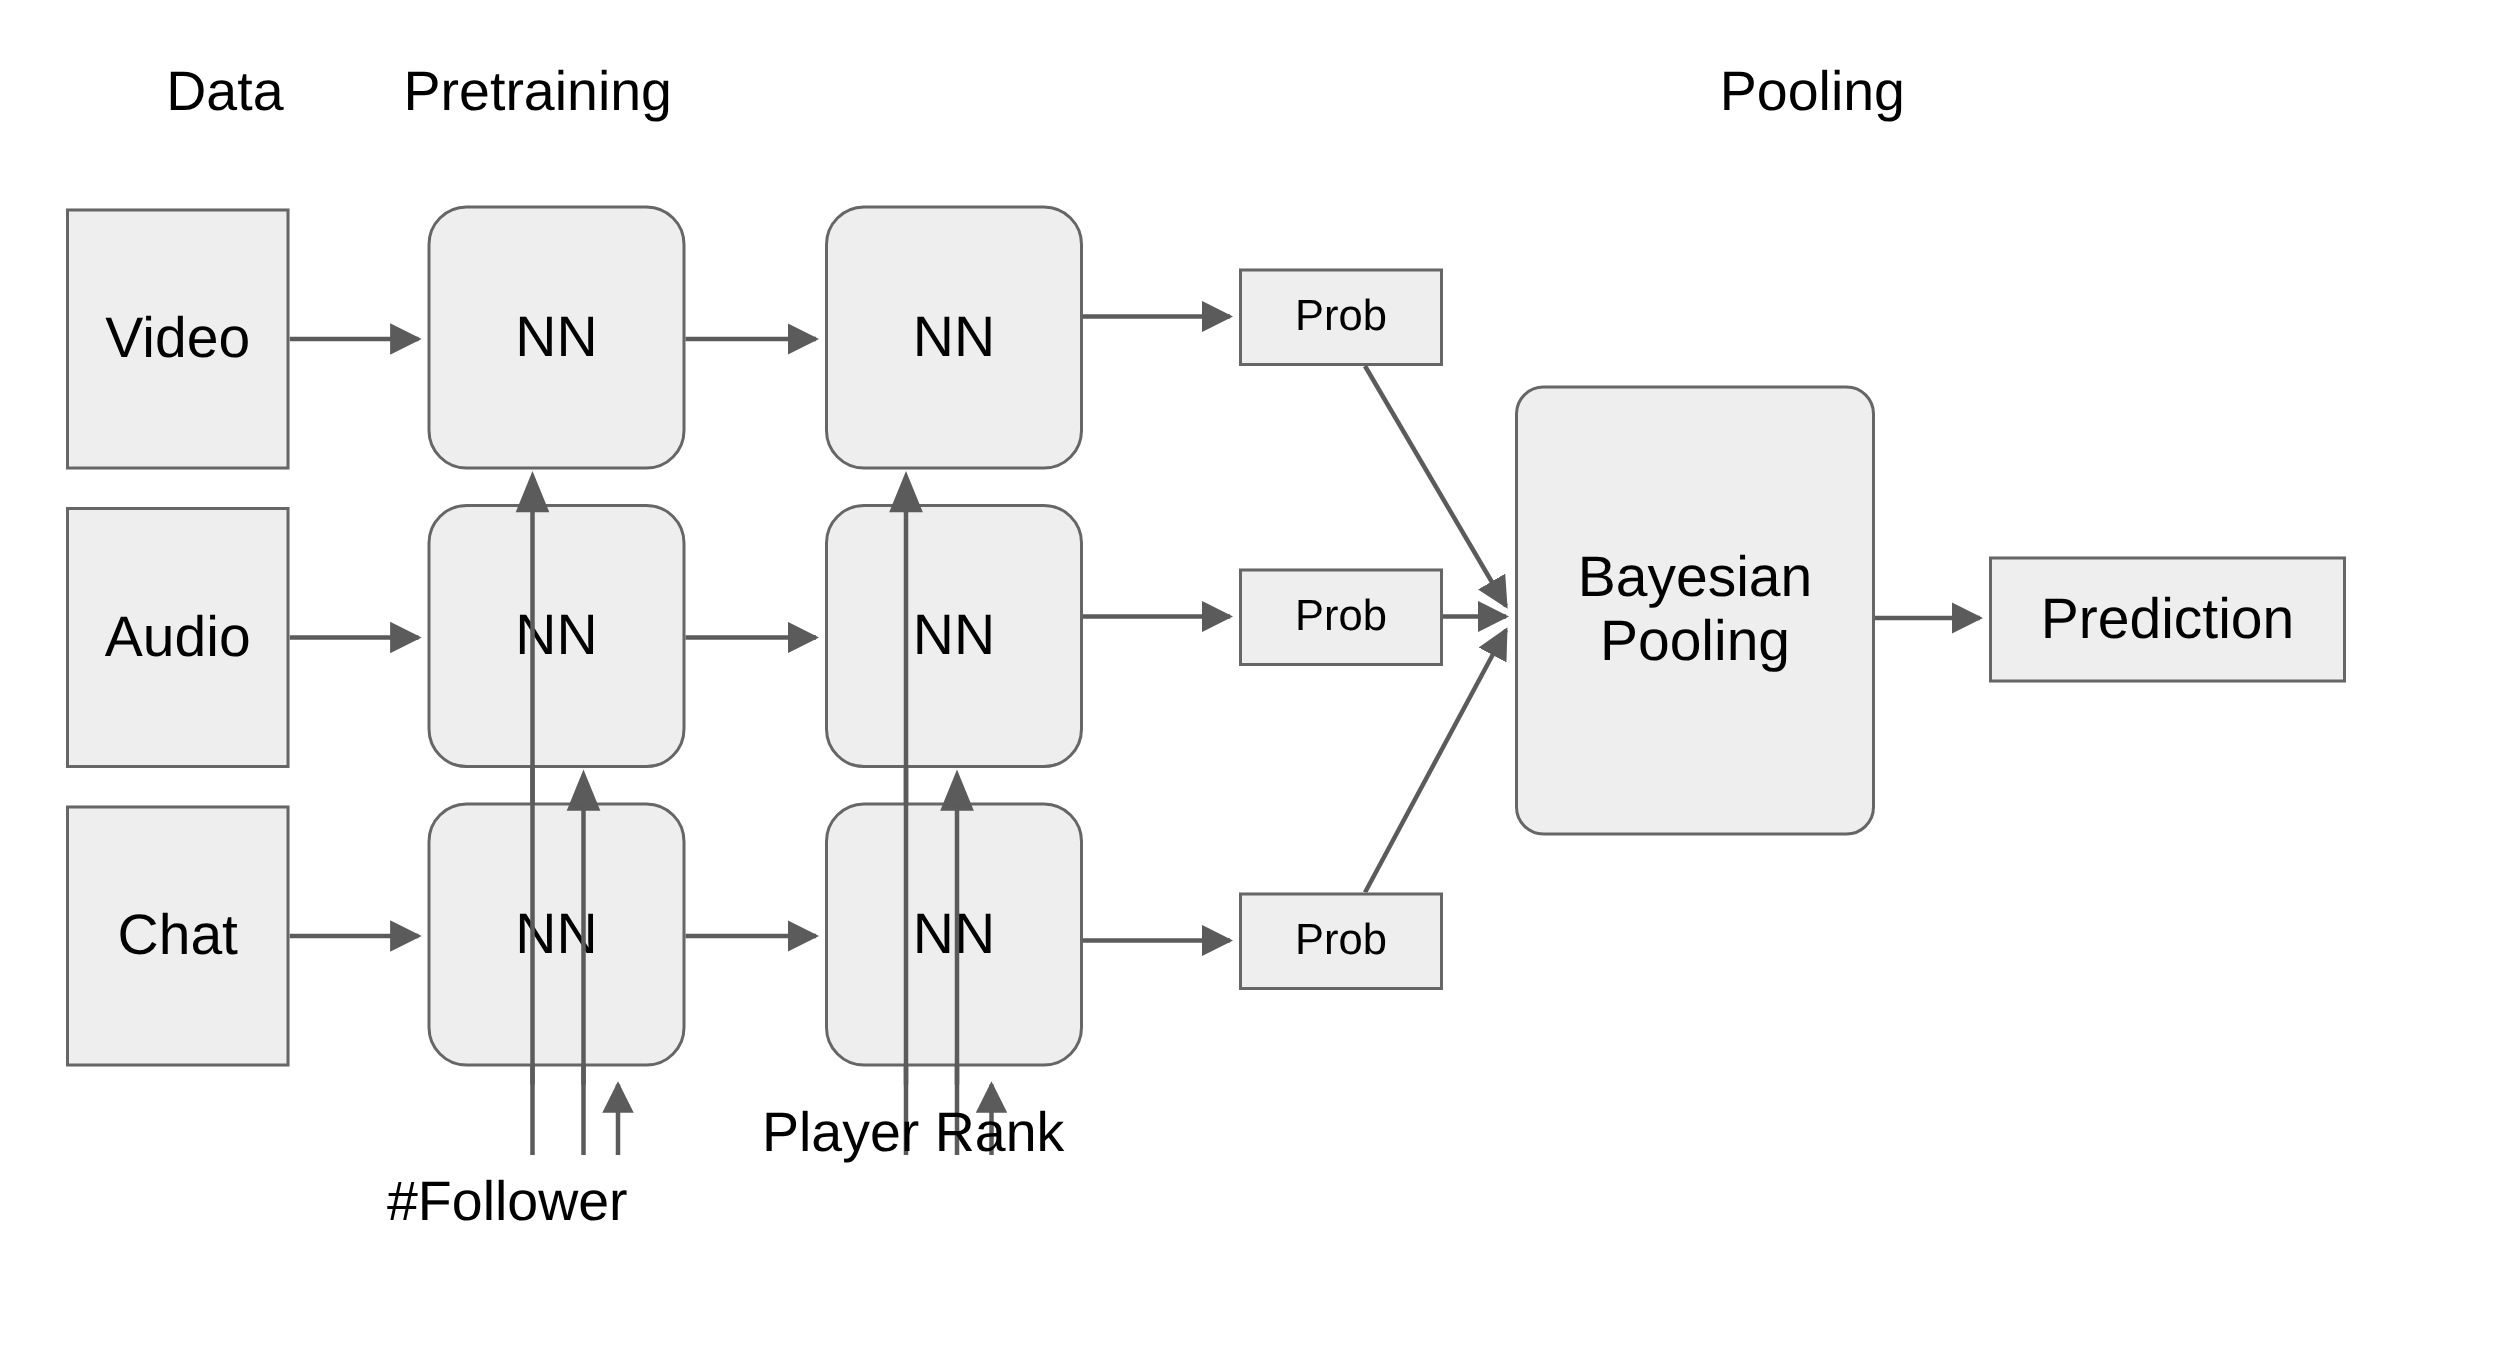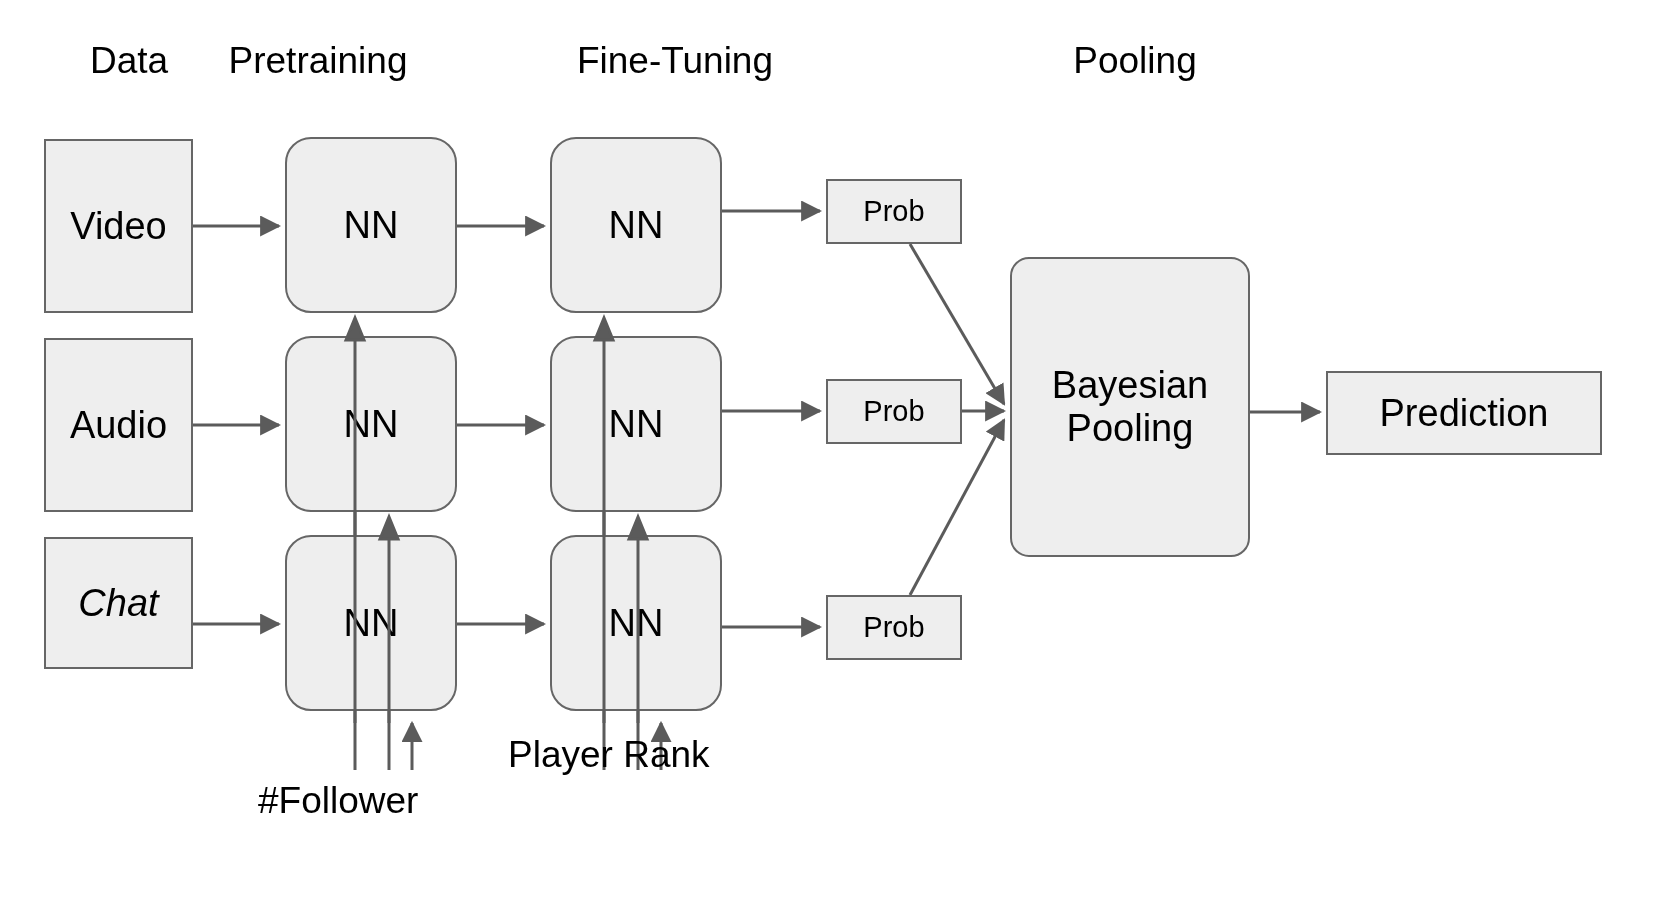--- a/index.html
+++ b/index.html
@@ -10,21 +10,21 @@
   .node{position:absolute;box-sizing:border-box;background:#eeeeee;
         border:2px solid #666666;display:flex;align-items:center;
         justify-content:center;text-align:center;color:#000;font-size:38px;
         line-height:1.12;}
   .node.rounded{border-radius:26px;}
   .node.prob{font-size:29px;}
   .blabel{position:absolute;font-size:37px;color:#000;white-space:nowrap;line-height:1;}
   #edges{position:absolute;left:0;top:0;width:1668px;height:904px;
          pointer-events:none;}
   .lyr-edges{z-index:1;}
-  .lyr-nodes{z-index:2;}
+  .lyr-nodes{z-index:2;text-align:right;}
   .lyr-over{z-index:3;}
 </style>
 </head>
 <body>
 
 <div id="stage">
 
   <svg id="edges" class="lyr-edges" viewBox="0 0 1668 904">
     <defs>
       <marker id="ah" viewBox="0 0 10 10" refX="9" refY="5" markerWidth="7" markerHeight="7" orient="auto-start-reverse">
@@ -58,26 +58,25 @@
       <line x1="412" y1="770" x2="412" y2="723" marker-end="url(#ah)"></line>
 
       <line x1="604" y1="770" x2="604" y2="325" marker-end="url(#ah)"></line>
       <line x1="638" y1="770" x2="638" y2="524" marker-end="url(#ah)"></line>
       <line x1="661" y1="770" x2="661" y2="723" marker-end="url(#ah)"></line>
     </g>
   </svg>
 
   <div class="colhdr lyr-nodes" style="left:69px;top:42px;width:120px;">Data</div>
   <div class="colhdr lyr-nodes" style="left:188px;top:42px;width:260px;">Pretraining</div>
-  <div class="colhdr lyr-nodes" style="left:540px;top:42px;width:270px;">Fine-Tuning</div>
   <div class="colhdr lyr-nodes" style="left:1000px;top:42px;width:270px;">Pooling</div>
 
   <div class="node lyr-nodes" style="left:44px;top:139px;width:149px;height:174px;">Video</div>
   <div class="node lyr-nodes" style="left:44px;top:338px;width:149px;height:174px;">Audio</div>
-  <div class="node lyr-nodes" style="left:44px;top:537px;width:149px;height:132px;font-style:italic;">Chat</div>
+  <div class="node lyr-nodes" style="left:44px;top:537px;width:149px;height:174px;">Chat</div>
 
   <div class="node rounded lyr-nodes" style="left:285px;top:137px;width:172px;height:176px;">NN</div>
   <div class="node rounded lyr-nodes" style="left:285px;top:336px;width:172px;height:176px;">NN</div>
   <div class="node rounded lyr-nodes" style="left:285px;top:535px;width:172px;height:176px;">NN</div>
 
   <div class="node rounded lyr-nodes" style="left:550px;top:137px;width:172px;height:176px;">NN</div>
   <div class="node rounded lyr-nodes" style="left:550px;top:336px;width:172px;height:176px;">NN</div>
   <div class="node rounded lyr-nodes" style="left:550px;top:535px;width:172px;height:176px;">NN</div>
 
   <svg class="lyr-over" style="position:absolute;left:0;top:0;width:1668px;height:904px;pointer-events:none;" viewBox="0 0 1668 904">
@@ -97,18 +96,18 @@
 
   <div class="node prob lyr-nodes" style="left:826px;top:179px;width:136px;height:65px;">Prob</div>
   <div class="node prob lyr-nodes" style="left:826px;top:379px;width:136px;height:65px;">Prob</div>
   <div class="node prob lyr-nodes" style="left:826px;top:595px;width:136px;height:65px;">Prob</div>
 
   <div class="node rounded lyr-nodes" style="left:1010px;top:257px;width:240px;height:300px;flex-direction:column;border-radius:19px;">
     <span>Bayesian</span>
     <span>Pooling</span>
   </div>
 
-  <div class="node lyr-nodes" style="left:1326px;top:371px;width:276px;height:84px;">Prediction</div>
+  <div class="node lyr-nodes" style="left:1326px;top:371px;width:238px;height:84px;">Prediction</div>
 
   <div class="blabel lyr-nodes" style="left:258px;top:782px;">#Follower</div>
   <div class="blabel lyr-nodes" style="left:508px;top:736px;">Player Rank</div>
 
 </div>
 
 </body></html>

